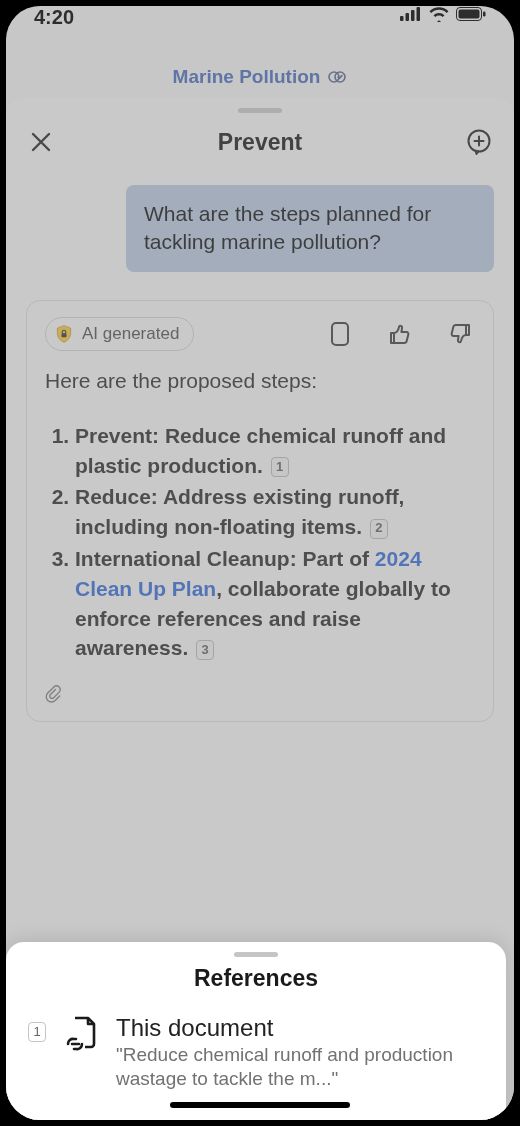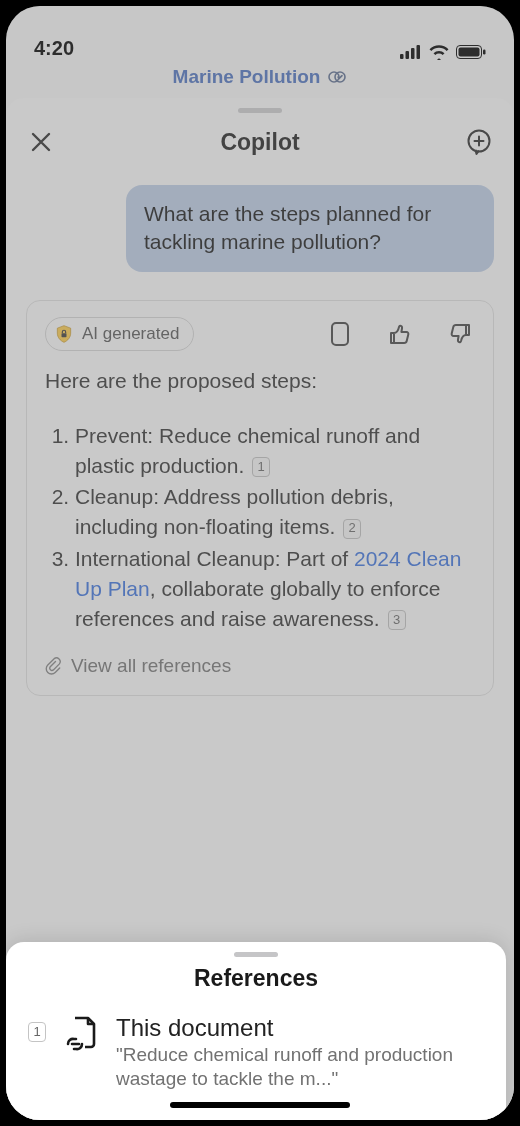--- a/index.html
+++ b/index.html
@@ -23,21 +23,21 @@
       inset: 6px;
       background: #ededed;
       border-radius: 34px;
       overflow: hidden;
     }
 
     
     .status-bar {
       height: 54px;
       display: flex;
-      align-items: flex-end;
+      align-items: flex-start;
       justify-content: space-between;
       padding: 0 28px;
       font-weight: 600;
       gap: 28px;
     }
 
     .status-time {
       font-size: 20px;
       font-weight: 600;
       color: #000;
@@ -118,21 +118,21 @@
 
     
     .chat-area {
       padding: 0 20px;
     }
 
     .user-bubble {
       margin-left: auto;
       max-width: 368px;
       background: #b6c5dc;
-      border-radius: 16px;
+      border-radius: 8px;
       padding: 15px 18px;
       font-size: 21px;
       line-height: 1.35;
       color: #1a1a1a;
       margin-top: 14px;
     }
 
     
     .response-card {
       margin-top: 28px;
@@ -174,20 +174,21 @@
       font-size: 21px;
       color: #333;
       margin-bottom: 28px;
     }
 
     .response-list {
       padding-left: 30px;
       font-size: 21px;
       color: #333;
       line-height: 1.42;
+      font-weight: bold;
     }
 
     .response-list li {
       margin-bottom: 2px;
     }
 
     .cite-chip {
       display: inline-flex;
       align-items: center;
       justify-content: center;
@@ -327,21 +328,21 @@
   </div>
 
   <div class="copilot-sheet">
     <div class="sheet-grabber"></div>
     <div class="copilot-header">
       <div class="icon-btn">
         <svg width="24" height="24" viewBox="0 0 24 24">
             <path d="M4 4 L20 20 M20 4 L4 20" stroke="#2b2b2b" stroke-width="2.4" stroke-linecap="round"></path>
           </svg>
       </div>
-      <div class="copilot-title">Copilot</div>
+      <div class="copilot-title">Prevent</div>
       <div class="icon-btn">
         <svg width="28" height="28" viewBox="0 0 28 28">
             <circle cx="14" cy="13" r="10.5" fill="none" stroke="#2b2b2b" stroke-width="2"></circle>
             <path d="M14 22.5 l-2.5 3.5 l-1 -4.3" fill="none" stroke="#2b2b2b" stroke-width="2" stroke-linejoin="round"></path>
             <path d="M14 8.5 v9 M9.5 13 h9" stroke="#2b2b2b" stroke-width="2" stroke-linecap="round"></path>
           </svg>
       </div>
     </div>
 
     <div class="chat-area">
@@ -377,34 +378,33 @@
         </div>
 
         <div class="response-intro">Here are the proposed steps:</div>
 
         <ol class="response-list">
           <li>
             <span>Prevent: </span><span>Reduce chemical runoff and plastic production.</span>
             <span class="cite-chip">1</span>
           </li>
           <li>
-            <span>Cleanup: </span><span>Address pollution debris, including non-floating items.</span>
+            <span>Reduce: </span><span>Address existing runoff, including non-floating items.</span>
             <span class="cite-chip">2</span>
           </li>
           <li>
             <span>International Cleanup: </span><span>Part of </span><span class="link-text">2024 Clean Up Plan</span><span>, collaborate globally to enforce references and raise awareness.</span>
             <span class="cite-chip">3</span>
           </li>
         </ol>
 
         <div class="view-refs">
           <svg width="18" height="18" viewBox="0 0 24 24">
               <path d="M14 6 l-7 7 a3 3 0 0 0 4.2 4.2 l8 -8 a5 5 0 0 0 -7 -7 l-8.5 8.5 a7 7 0 0 0 9.9 9.9 l6 -6" fill="none" stroke="#808080" stroke-width="1.8" stroke-linecap="round"></path>
             </svg>
-          <span>View all references</span>
         </div>
       </div>
     </div>
   </div>
 
   <div class="dim-layer"></div>
 
   <div class="refs-sheet">
     <div class="sheet-grabber"></div>
     <div class="refs-title">References</div>

